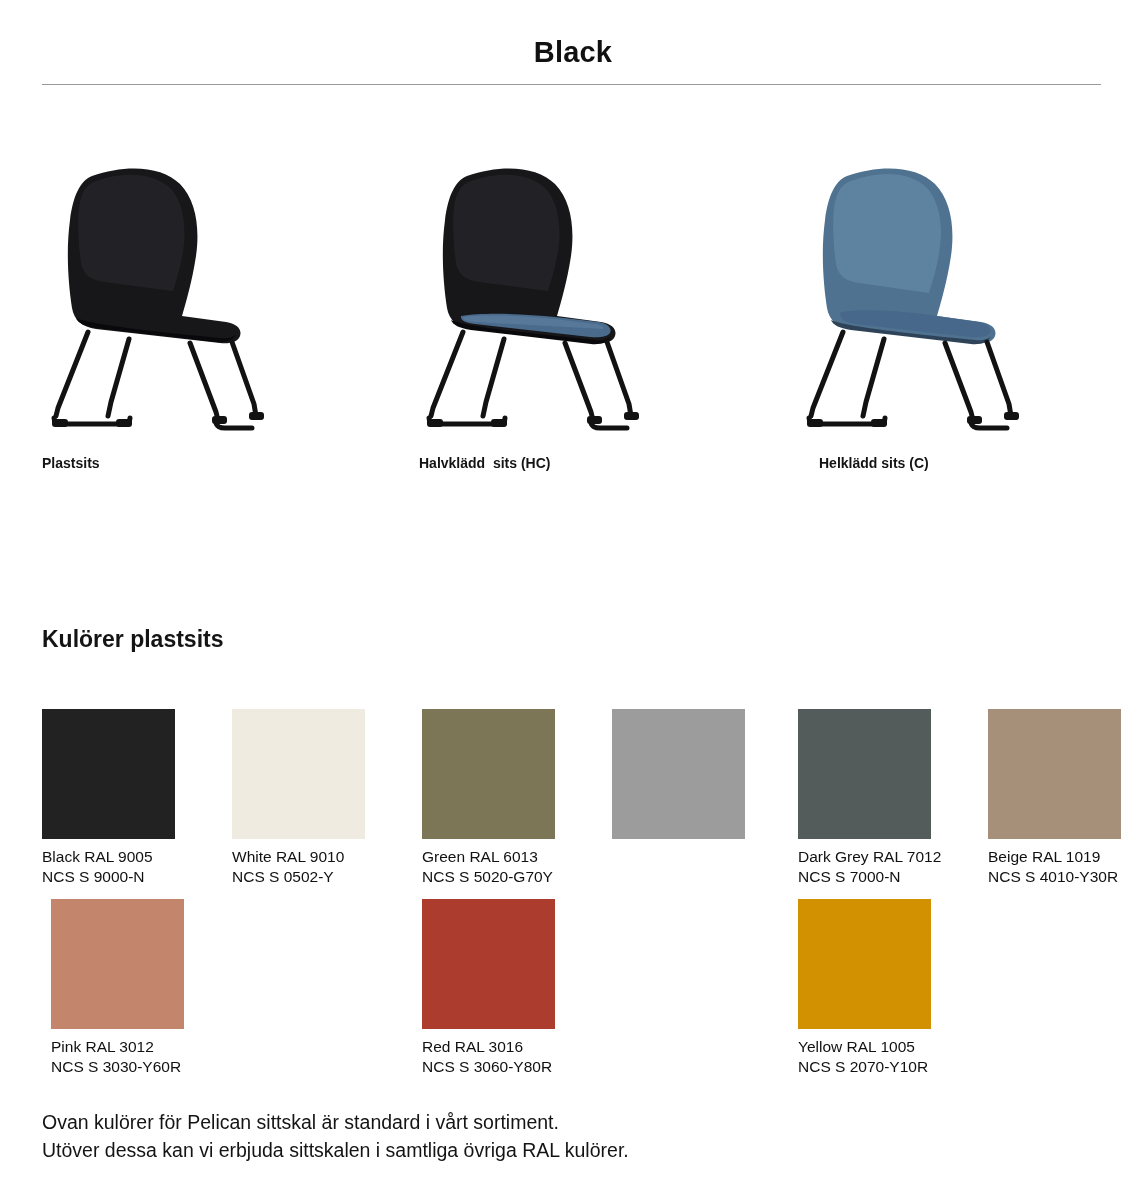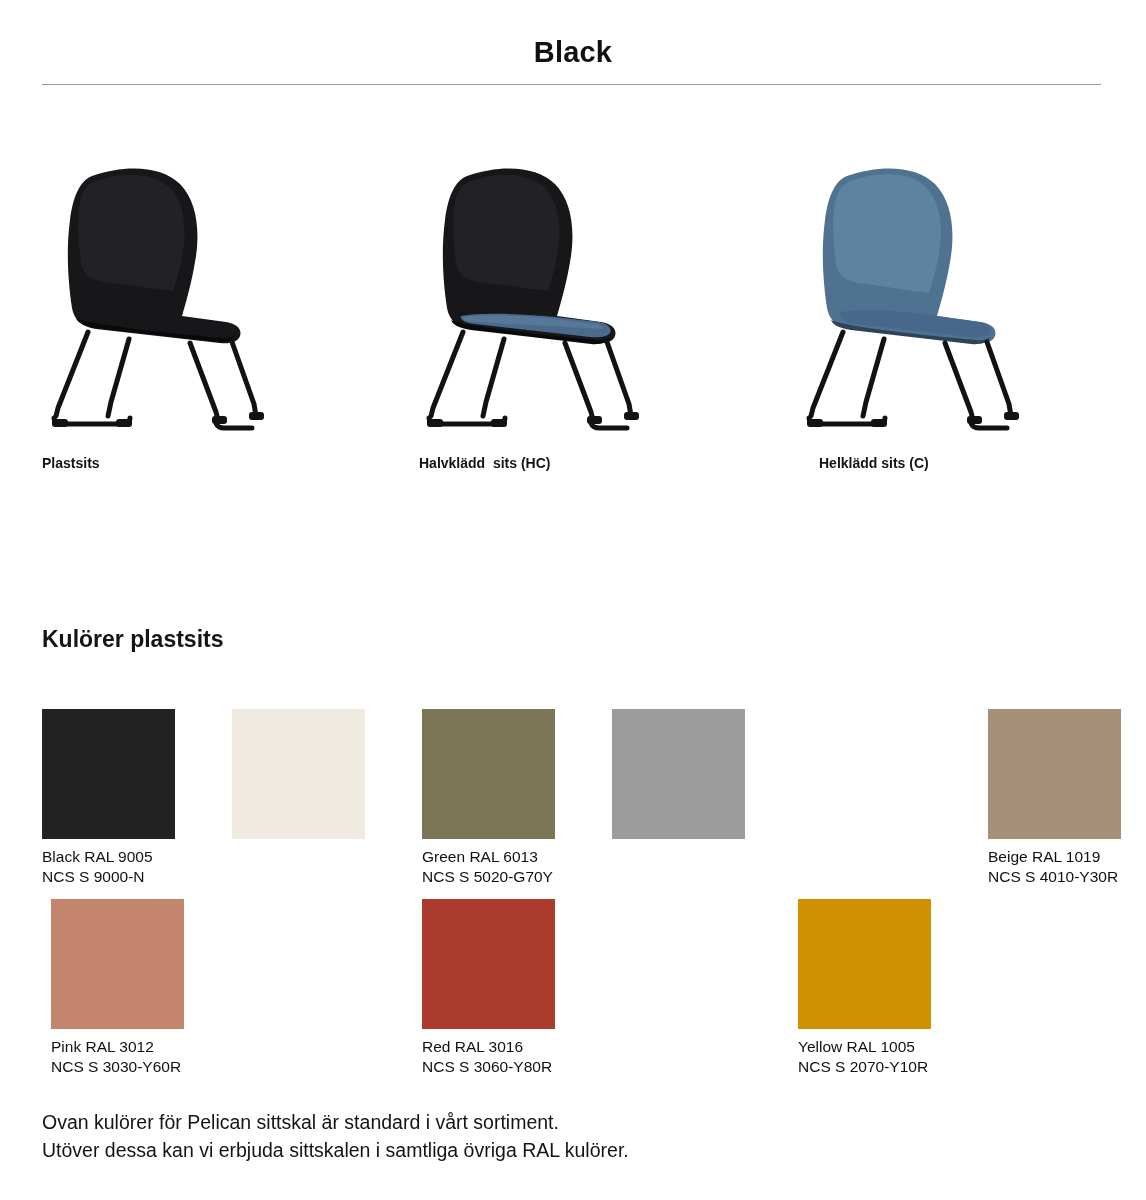--- a/index.html
+++ b/index.html
@@ -253,30 +253,41 @@
   <div class="swatch-row">
     <div class="swatch-cell" style="left:0px;">
       <span class="swatch-chip" style="background-color: rgb(34, 34, 34);"></span>
       <div class="swatch-text">
         <span class="ral">Black RAL 9005</span>
         <span class="ncs">NCS S 9000-N</span>
       </div>
     </div>
     <div class="swatch-cell" style="left:190px;">
       <span class="swatch-chip" style="background-color: rgb(239, 235, 225);"></span>
+      <div class="swatch-text">
+        <span class="ral">White RAL 9010</span>
+        <span class="ncs">NCS S 0502-Y</span>
+      </div>
     </div>
     <div class="swatch-cell" style="left:380px;">
       <span class="swatch-chip" style="background-color: rgb(124, 117, 86);"></span>
       <div class="swatch-text">
         <span class="ral">Green RAL 6013</span>
         <span class="ncs">NCS S 5020-G70Y</span>
       </div>
     </div>
     <div class="swatch-cell" style="left:570px;">
       <span class="swatch-chip" style="background-color: rgb(156, 156, 156);"></span>
+    </div>
+    <div class="swatch-cell" style="left:756px;">
+      <span class="swatch-chip" style="background-color: rgb(84, 91, 91);"></span>
+      <div class="swatch-text">
+        <span class="ral">Dark Grey RAL 7012</span>
+        <span class="ncs">NCS S 7000-N</span>
+      </div>
     </div>
     <div class="swatch-cell" style="left:946px;">
       <span class="swatch-chip" style="background-color: rgb(167, 144, 121);"></span>
       <div class="swatch-text">
         <span class="ral">Beige RAL 1019</span>
         <span class="ncs">NCS S 4010-Y30R</span>
       </div>
     </div>
   </div>
 

